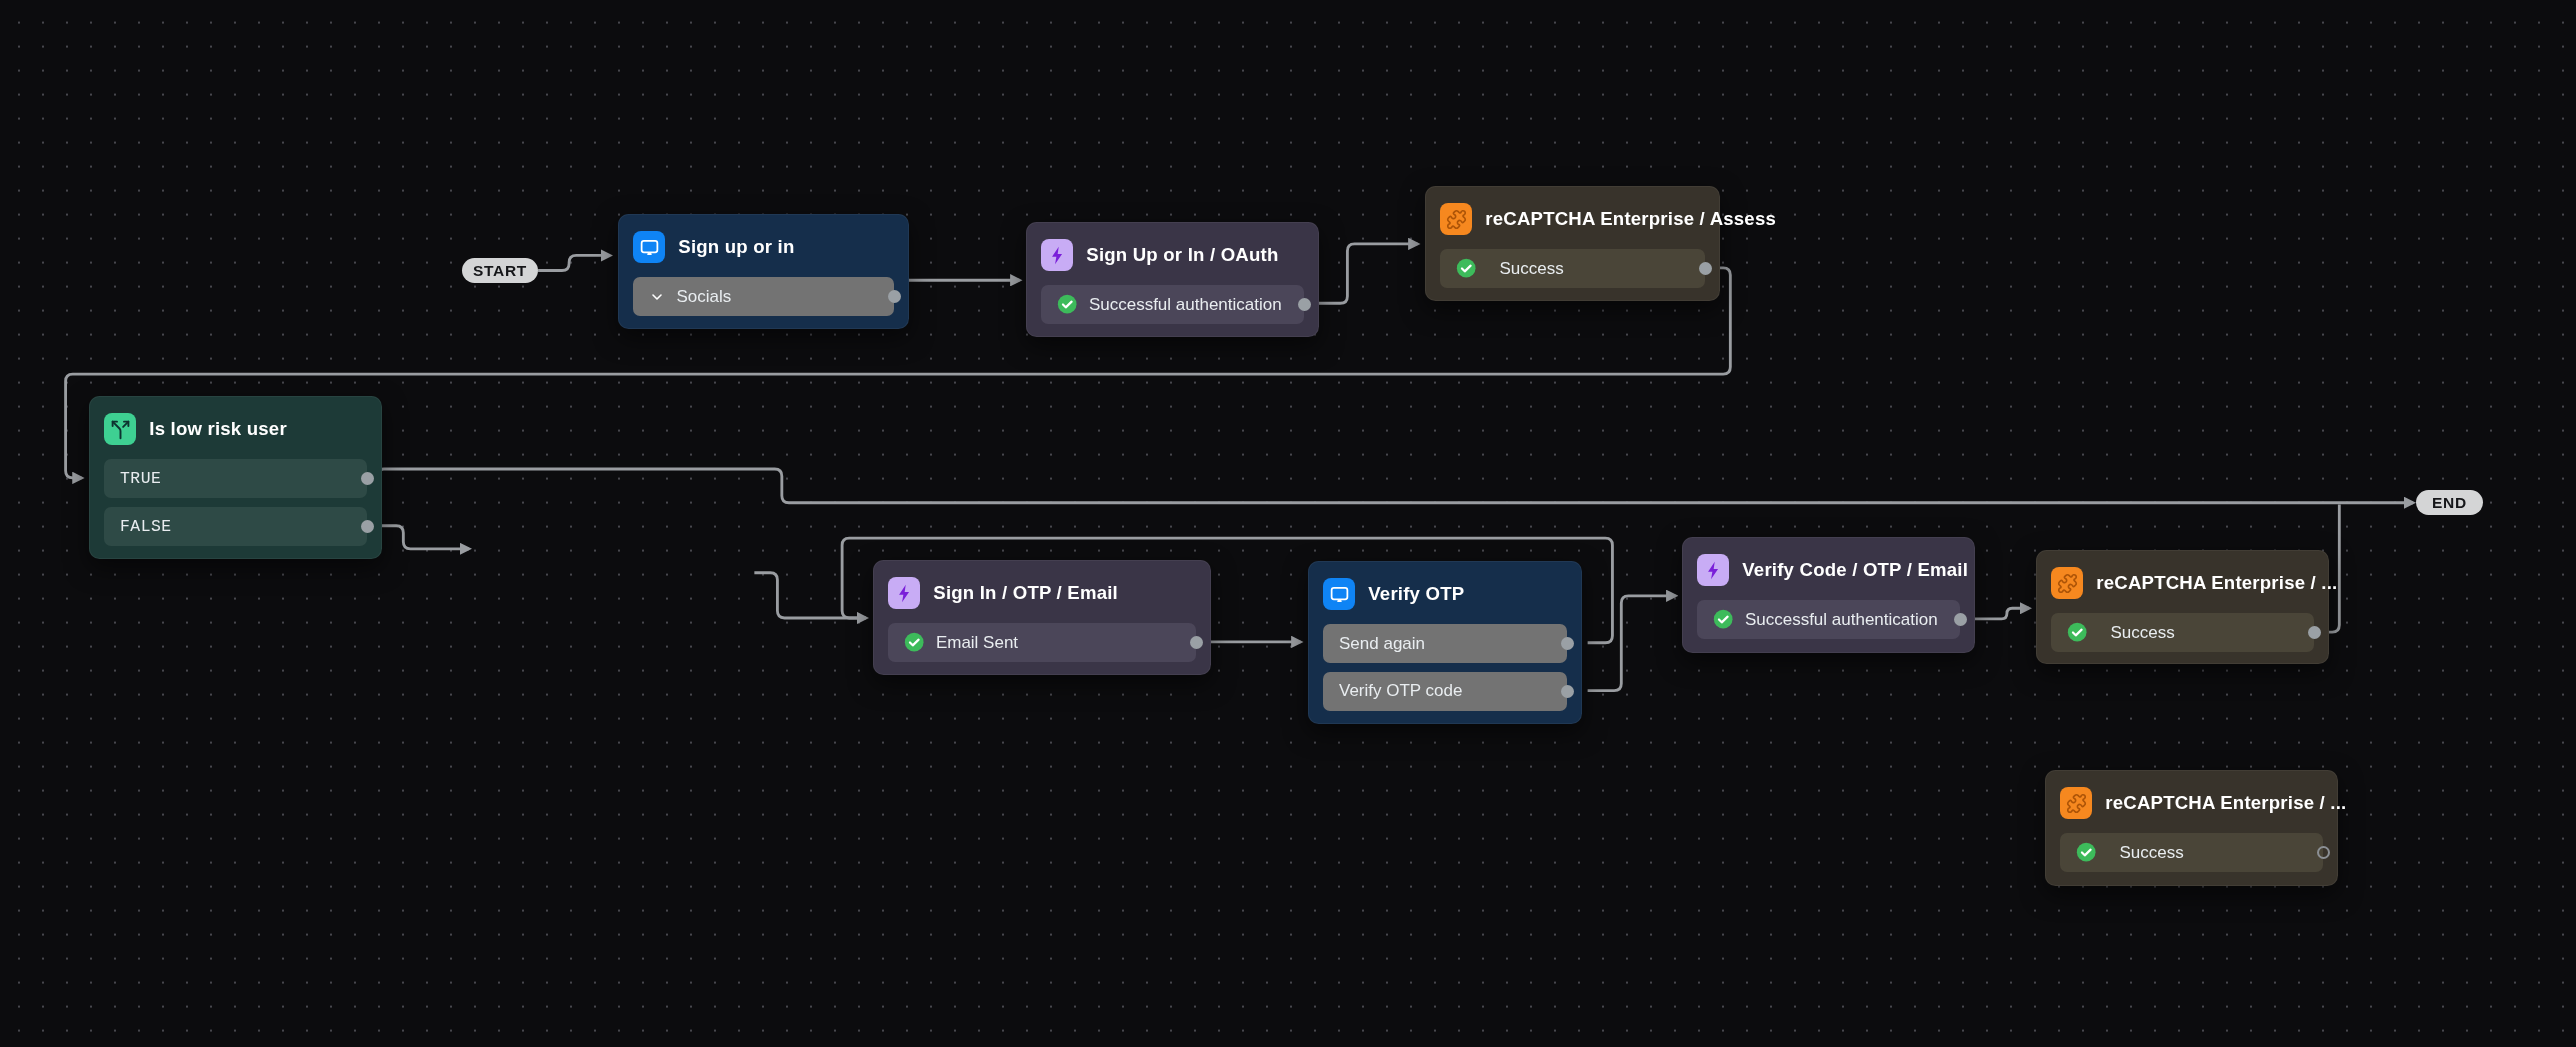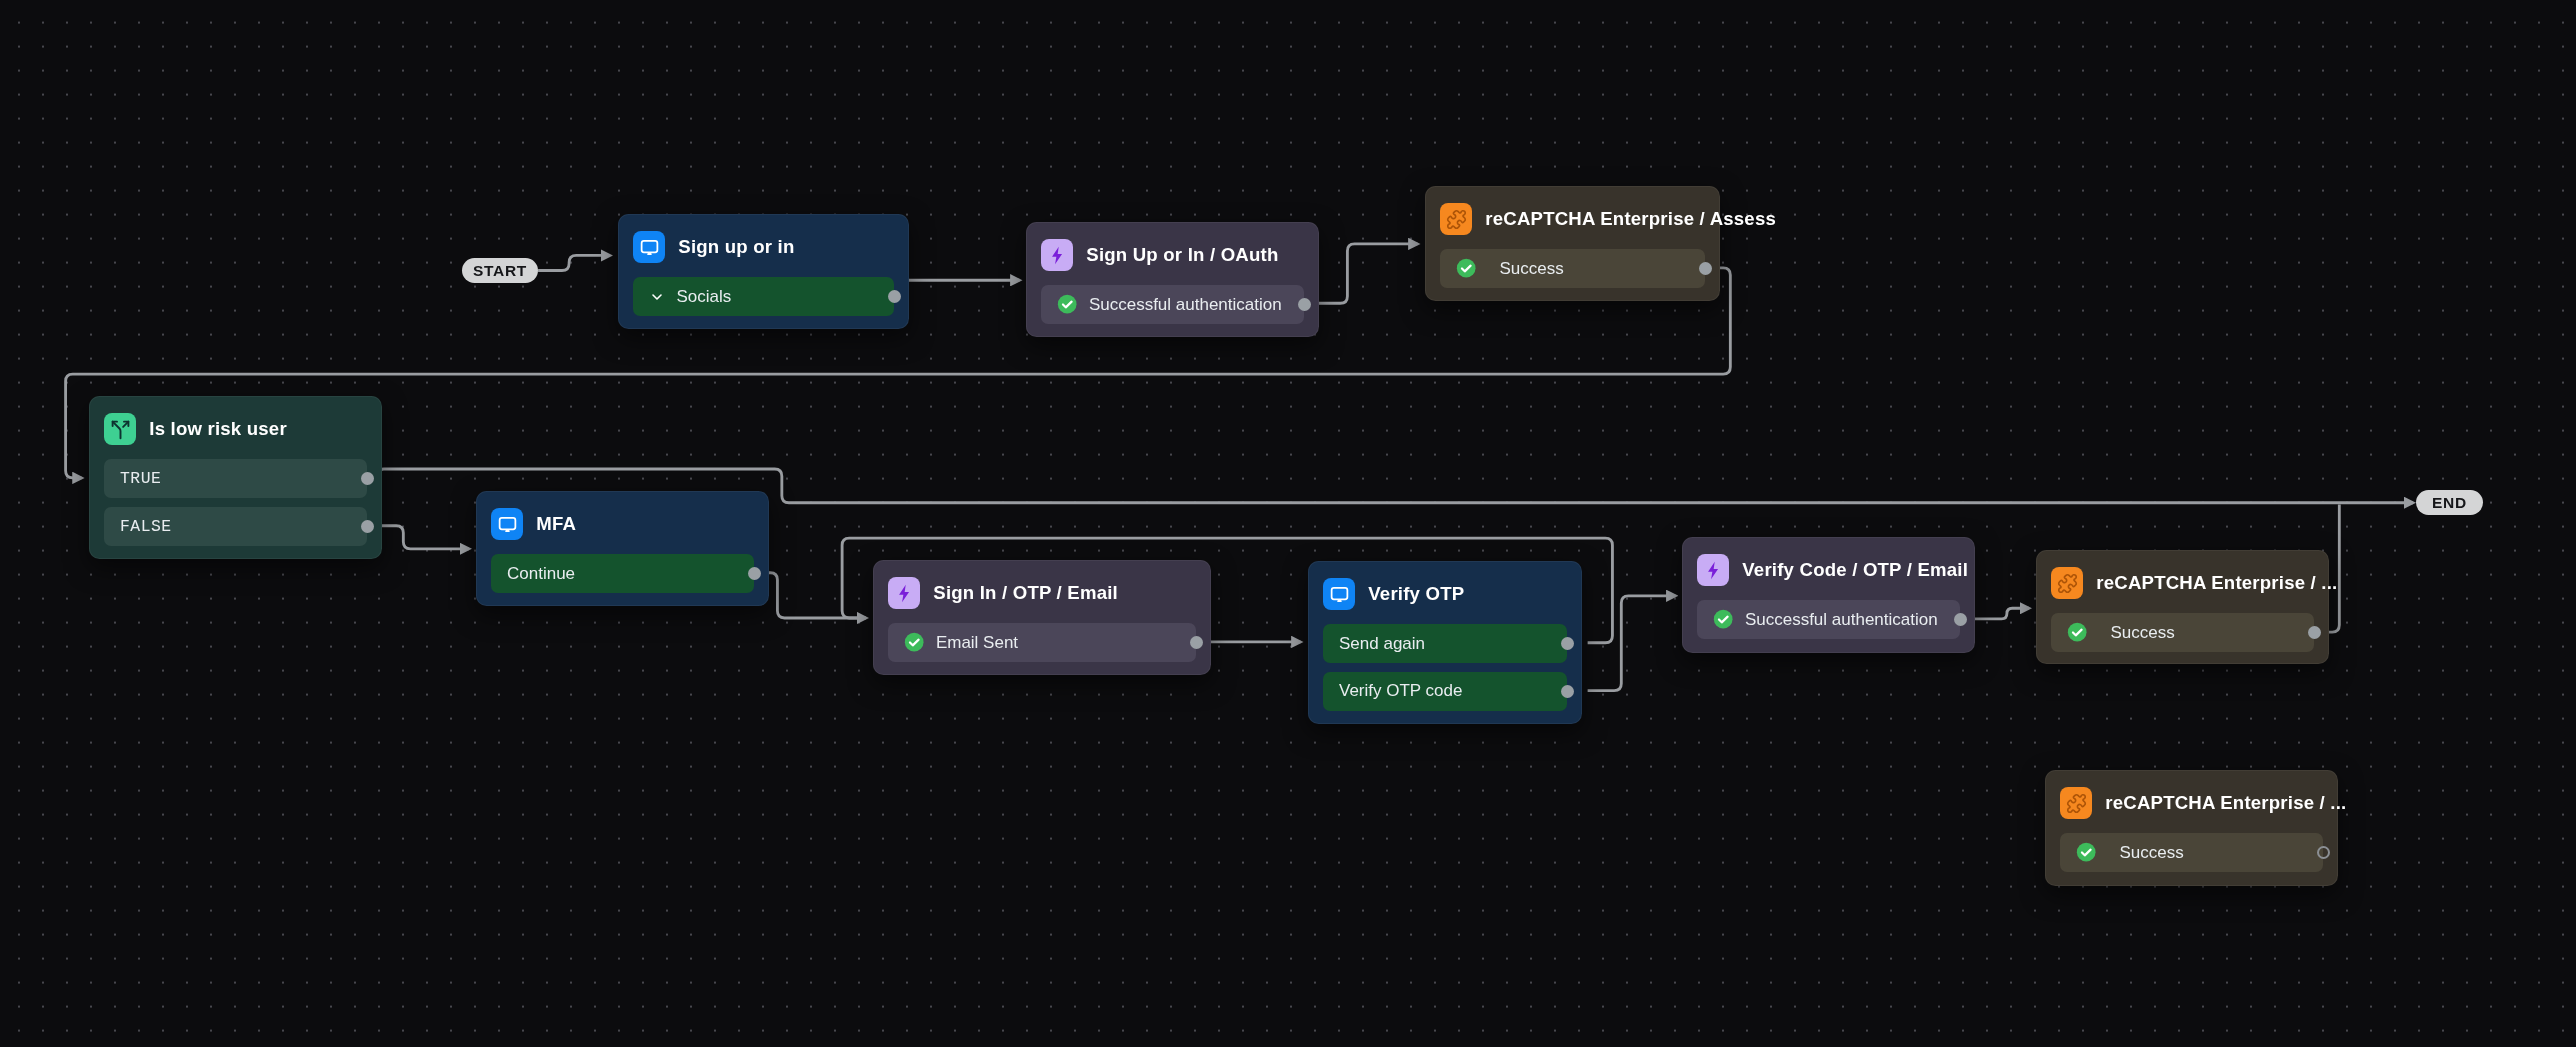--- a/index.html
+++ b/index.html
@@ -33,21 +33,21 @@
   .i-action{background:#c8acf5;}
   .i-connector{background:#f6881f;}
   .i-condition{background:#3ed092;}
   .ntitle{font-size:18.6px;font-weight:700;color:#ffffff;white-space:nowrap;letter-spacing:0.2px;}
   .row{
     position:relative;height:39px;border-radius:7px;
     display:flex;align-items:center;gap:11.5px;padding:0 16px;
     font-size:17px;color:#e9edf0;white-space:nowrap;
   }
   .row + .row{margin-top:8.9px;}
-  .r-screen{background:#14532d;}
+  .r-screen{background:#737373;}
   .r-action{background:#4b4659;}
   .r-connector{background:#4a4538;gap:23px;}
   .r-condition{background:#2e4a46;}
   .row .caps{font-size:16.4px;letter-spacing:0.5px;font-weight:500;font-family:Liberation Mono, monospace;}
   .chev{width:16px;height:16px;flex:0 0 auto;display:flex;}
   .chev svg{width:16px;height:16px;}
   .check{width:20.4px;height:20.4px;flex:0 0 auto;display:flex;}
   .check svg{width:20.4px;height:20.4px;}
   .port{
     position:absolute;right:-7px;top:50%;margin-top:-6.6px;
@@ -167,35 +167,20 @@
     <div class="row r-condition">
       <span class="caps">TRUE</span>
       <span class="port"></span>
     </div>
     <div class="row r-condition">
       <span class="caps">FALSE</span>
       <span class="port"></span>
     </div>
   </div>
 
-  <div class="node n-screen" style="left:476px;top:491px;width:293px;height:115px;">
-    <div class="head">
-      <span class="nicon i-screen">
-        <svg viewBox="0 0 24 24">
-            <rect x="3" y="4.5" width="18" height="13" rx="2.6" fill="none" stroke="#fff" stroke-width="2"></rect>
-            <path d="M14.6 20.6 H9.4 L10.1 17.6 H13.9 Z" fill="#fff"></path>
-          </svg>
-      </span>
-      <span class="ntitle">MFA</span>
-    </div>
-    <div class="row r-screen">
-      <span>Continue</span>
-      <span class="port"></span>
-    </div>
-  </div>
 
   <div class="node n-action" style="left:873px;top:560px;width:338px;height:115px;">
     <div class="head">
       <span class="nicon i-action">
         <svg viewBox="0 0 24 24">
             <path d="M13.4 2 5.8 13.3 H10.7 L9.2 22 17.2 10.4 H12.2 Z" fill="#7a1fd9"></path>
           </svg>
       </span>
       <span class="ntitle">Sign In / OTP / Email</span>
     </div>

